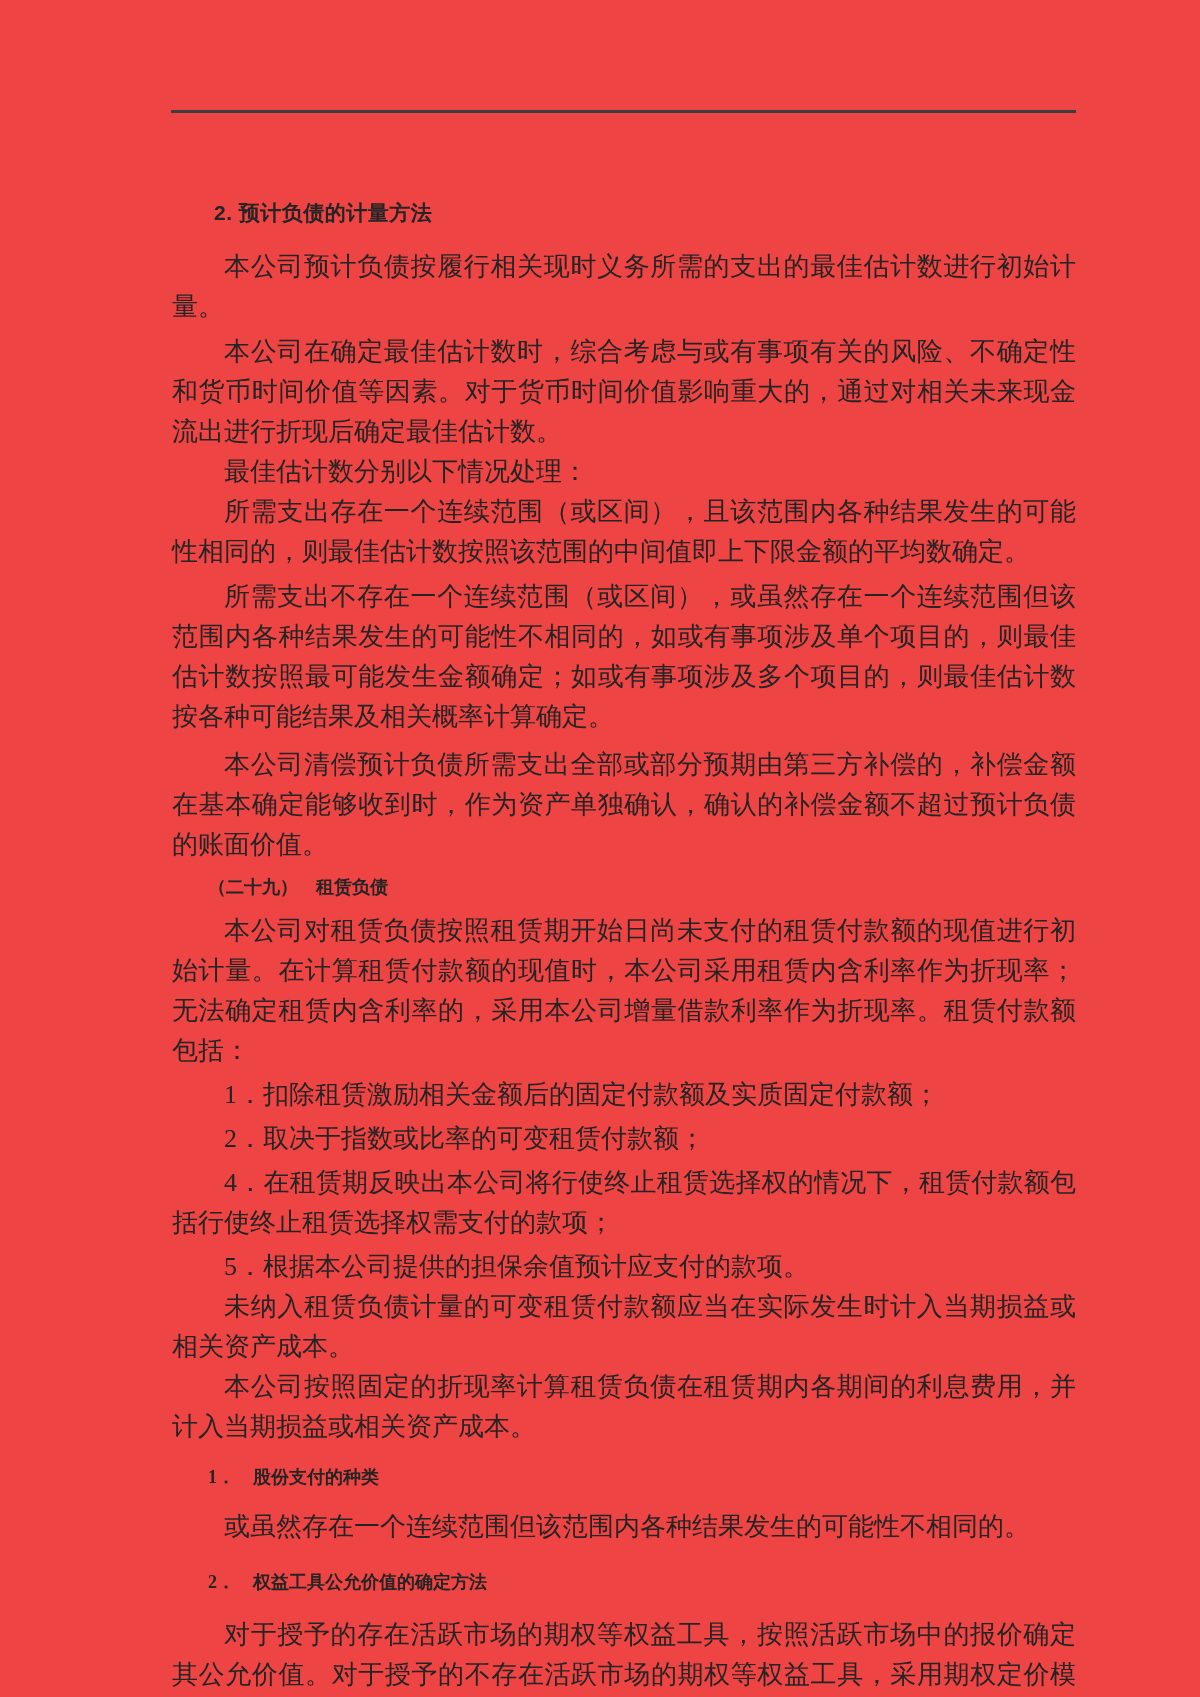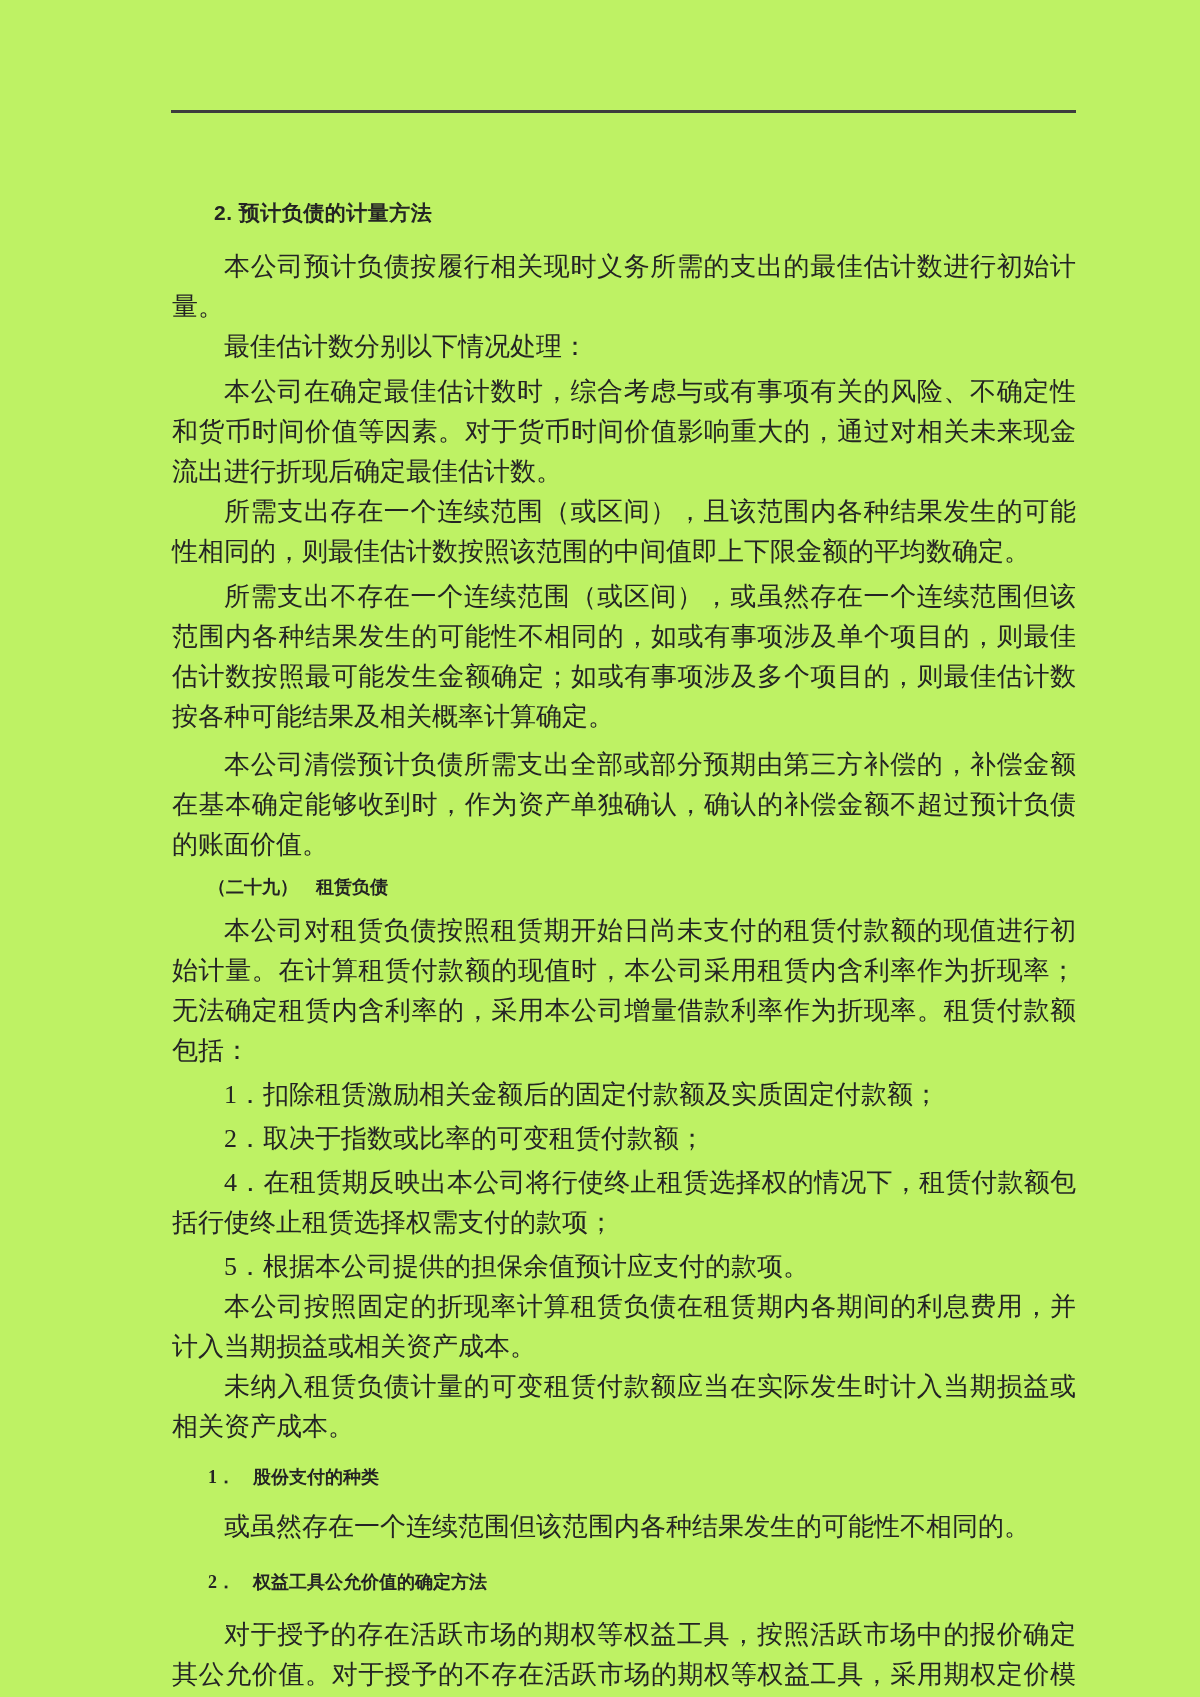--- a/index.html
+++ b/index.html
@@ -1,20 +1,20 @@
 <!DOCTYPE html>
 <html><head>
 <meta charset="utf-8">
 <style>
   html, body { margin: 0; padding: 0; background: #ffffff; }
   .page {
     position: relative;
     width: 1200px;
     height: 1697px;
-    background: #bef264;
+    background: #ef4444;
     overflow: hidden;
     font-family: "Liberation Serif", serif;
     color: #242424;
   }
   .content {
     position: absolute;
     left: 172px;
     top: 0;
     width: 904px;
   }
@@ -59,46 +59,46 @@
 
 <div class="page">
   <div class="content">
 
     <div class="top-rule"></div>
 
     <h2 class="h sans" style="margin-top:80px">2. 预计负债的计量方法</h2>
 
     <p class="para" style="margin-top:14px">本公司预计负债按履行相关现时义务所需的支出的最佳估计数进行初始计量。</p>
 
+    <p class="para" style="margin-top:5px">本公司在确定最佳估计数时，综合考虑与或有事项有关的风险、不确定性和货币时间价值等因素。对于货币时间价值影响重大的，通过对相关未来现金流出进行折现后确定最佳估计数。</p>
+
     <p class="para" style="margin-top:0">最佳估计数分别以下情况处理：</p>
-
-    <p class="para" style="margin-top:5px">本公司在确定最佳估计数时，综合考虑与或有事项有关的风险、不确定性和货币时间价值等因素。对于货币时间价值影响重大的，通过对相关未来现金流出进行折现后确定最佳估计数。</p>
 
     <p class="para" style="margin-top:0">所需支出存在一个连续范围（或区间），且该范围内各种结果发生的可能性相同的，则最佳估计数按照该范围的中间值即上下限金额的平均数确定。</p>
 
     <p class="para" style="margin-top:5px">所需支出不存在一个连续范围（或区间），或虽然存在一个连续范围但该范围内各种结果发生的可能性不相同的，如或有事项涉及单个项目的，则最佳估计数按照最可能发生金额确定；如或有事项涉及多个项目的，则最佳估计数按各种可能结果及相关概率计算确定。</p>
 
     <p class="para tight" style="margin-top:8px">本公司清偿预计负债所需支出全部或部分预期由第三方补偿的，补偿金额在基本确定能够收到时，作为资产单独确认，确认的补偿金额不超过预计负债的账面价值。</p>
 
     <h2 class="h" style="margin-top:2px">（二十九）　租赁负债</h2>
 
     <p class="para" style="margin-top:4px">本公司对租赁负债按照租赁期开始日尚未支付的租赁付款额的现值进行初始计量。在计算租赁付款额的现值时，本公司采用租赁内含利率作为折现率；无法确定租赁内含利率的，采用本公司增量借款利率作为折现率。租赁付款额包括：</p>
 
     <p class="para" style="margin-top:4px">1．扣除租赁激励相关金额后的固定付款额及实质固定付款额；</p>
 
     <p class="para" style="margin-top:4px">2．取决于指数或比率的可变租赁付款额；</p>
 
 
     <p class="para" style="margin-top:4px">4．在租赁期反映出本公司将行使终止租赁选择权的情况下，租赁付款额包括行使终止租赁选择权需支付的款项；</p>
 
     <p class="para" style="margin-top:4px">5．根据本公司提供的担保余值预计应支付的款项。</p>
 
+    <p class="para" style="margin-top:0">未纳入租赁负债计量的可变租赁付款额应当在实际发生时计入当期损益或相关资产成本。</p>
+
     <p class="para" style="margin-top:0">本公司按照固定的折现率计算租赁负债在租赁期内各期间的利息费用，并计入当期损益或相关资产成本。</p>
-
-    <p class="para" style="margin-top:0">未纳入租赁负债计量的可变租赁付款额应当在实际发生时计入当期损益或相关资产成本。</p>
 
 
     <h2 class="h" style="margin-top:10px">1．　股份支付的种类</h2>
 
     <p class="para" style="margin-top:10px">或虽然存在一个连续范围但该范围内各种结果发生的可能性不相同的。</p>
 
     <h2 class="h" style="margin-top:15px">2．　权益工具公允价值的确定方法</h2>
 
     <p class="para" style="margin-top:13px">对于授予的存在活跃市场的期权等权益工具，按照活跃市场中的报价确定其公允价值。对于授予的不存在活跃市场的期权等权益工具，采用期权定价模型等确定其公允价值，选用的期</p>
 

